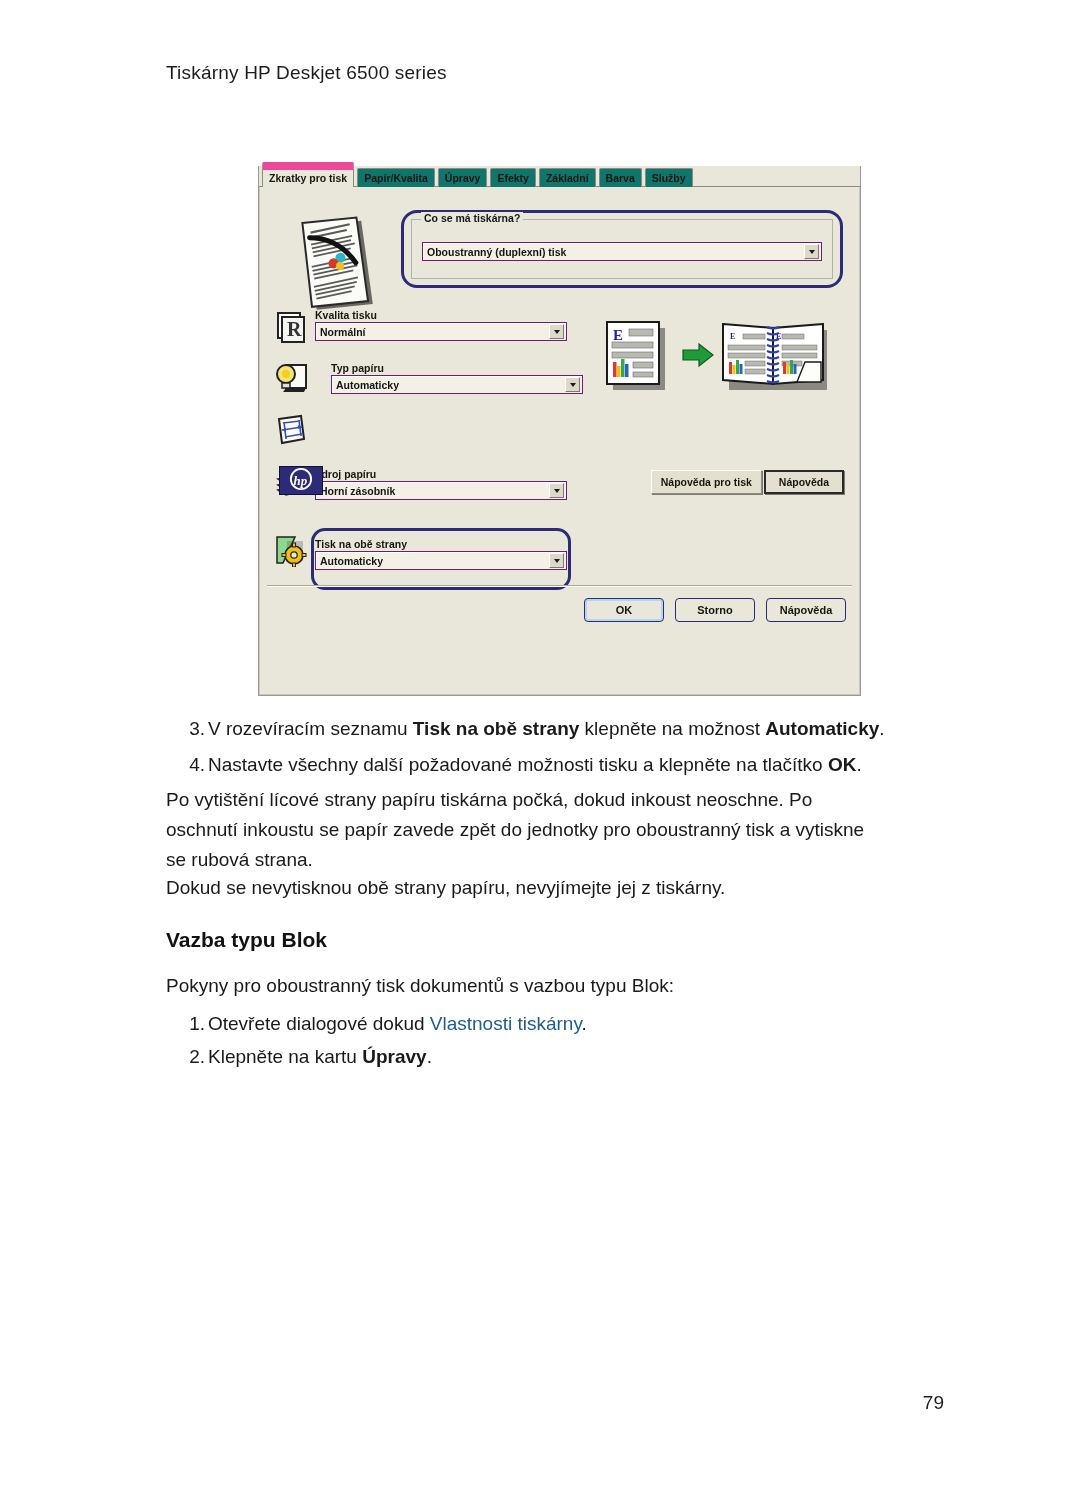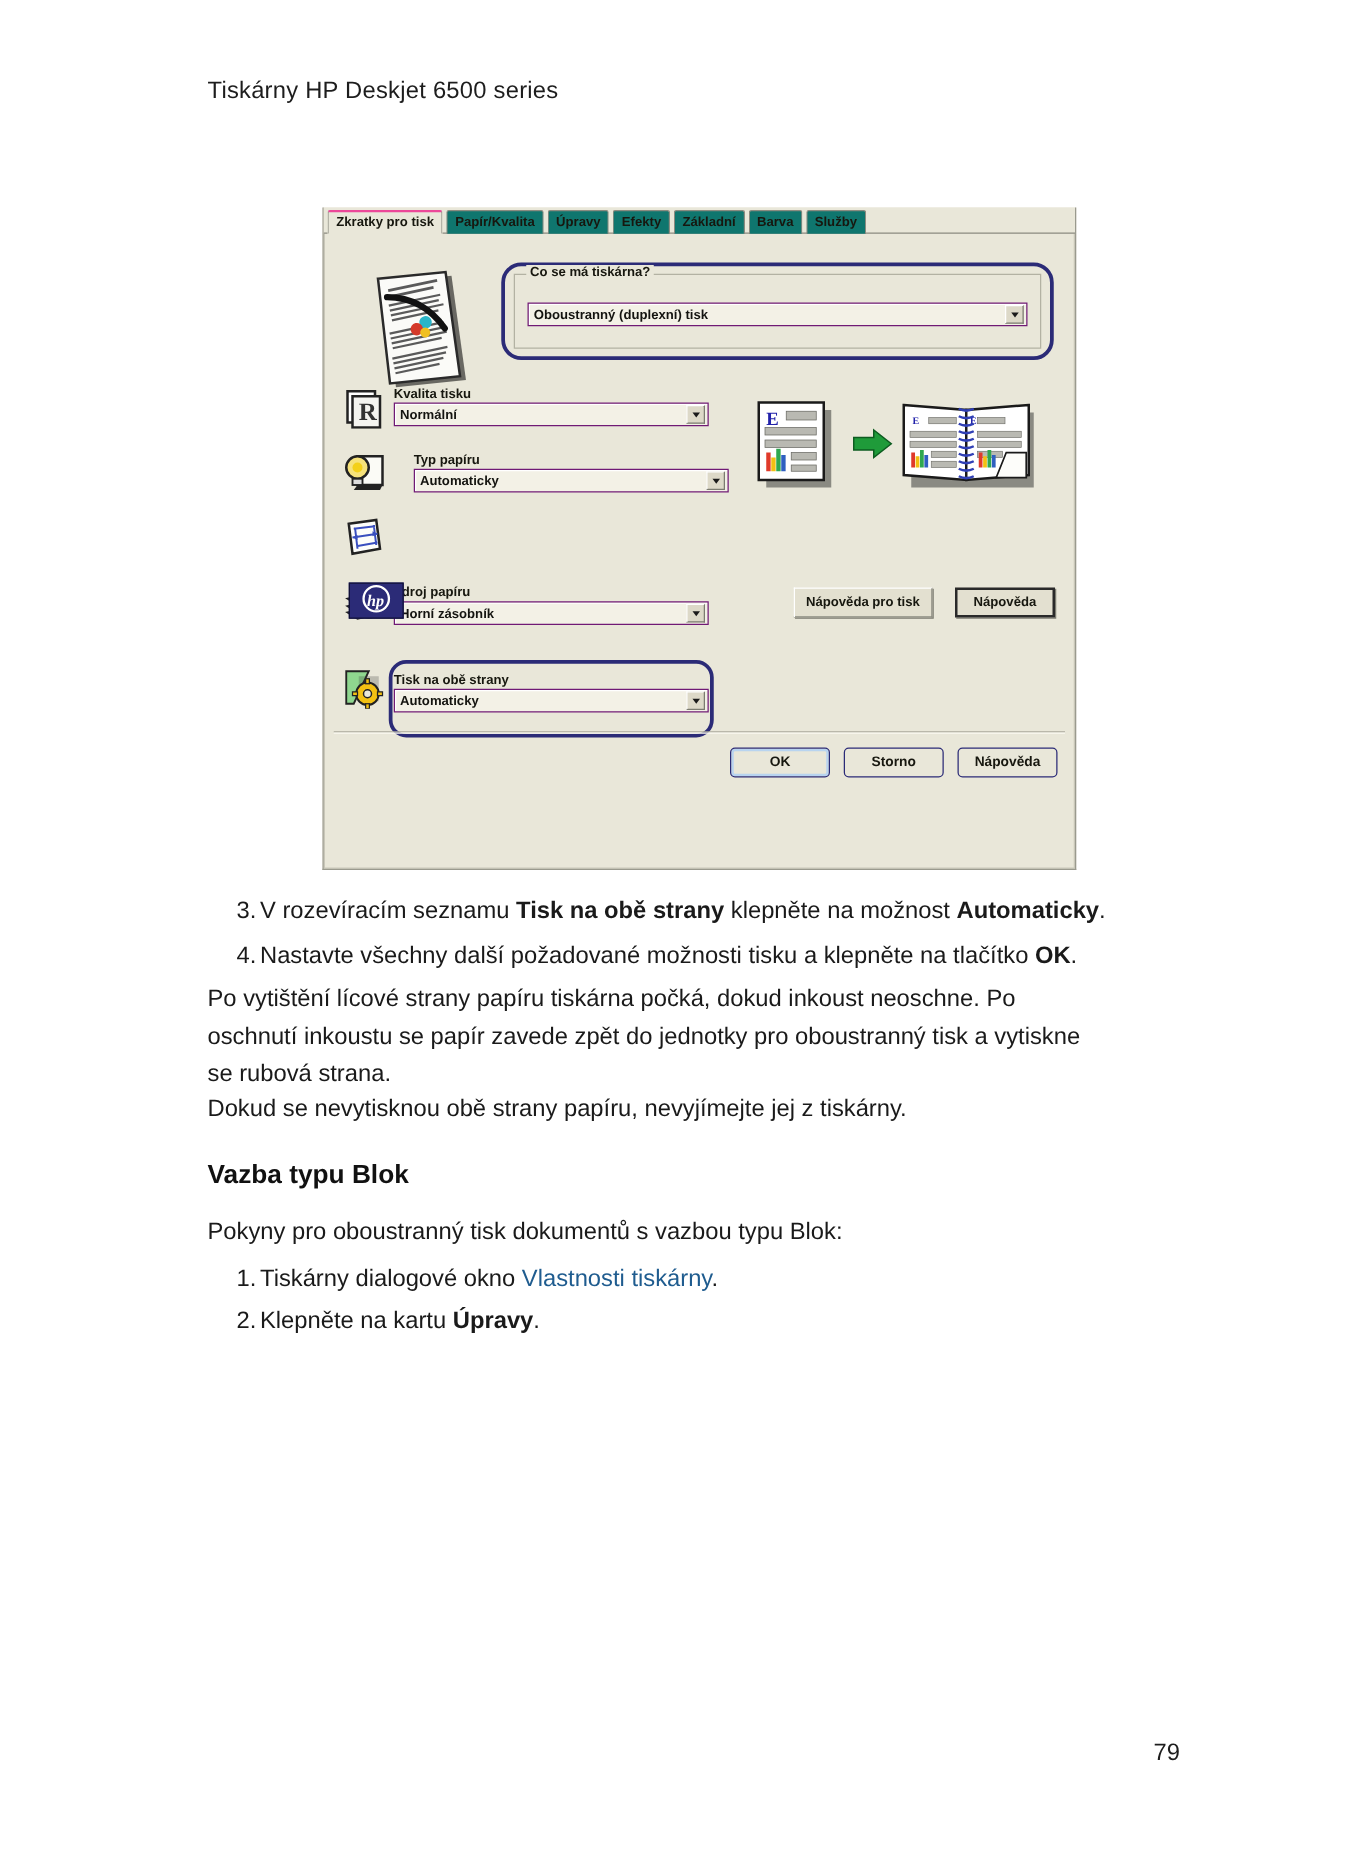--- a/index.html
+++ b/index.html
@@ -47,21 +47,21 @@
     border:1px solid #8b8b80;
     border-bottom:none;
     border-radius:2px 2px 0 0;
     color:#17170f;
     white-space:nowrap;
     position:relative; top:1px;
     font-weight:600;
   }
   .tab.active {
     background:#e9e7d9;
-    border-top:2px solid #ec4899;
+    border-top:8px solid #ec4899;
     padding-top:3px;
     z-index:3;
     top:1px;
     box-shadow:0 1px 0 0 #e9e7d9;
   }
 
   .dlg-body { position:relative; height:443px; }
 
   
   .doc-illustration {
@@ -139,21 +139,21 @@
 
   
   .hp-logo {
     position:absolute; left:20px; top:279px;
     width:44px; height:29px; background:#2b2b77;
     border:1px solid #101038;
     display:flex; align-items:flex-start; justify-content:center;
   }
 
   
-  .panel-btns { position:absolute; right:16px; top:283px; display:flex; gap:18px; }
+  .panel-btns { position:absolute; right:16px; top:283px; display:flex; gap:2px; }
   .winbtn {
     font-size:10.5px; font-weight:600; color:#17170f;
     background:#e3e0d0;
     border:1px solid #8b8b80;
     border-top-color:#ffffff; border-left-color:#ffffff;
     padding:5px 9px; white-space:nowrap;
     box-shadow:1px 1px 0 0 #7b7b70;
   }
   .winbtn.strong { border:2px solid #2a2a2a; padding:4px 13px; }
 
@@ -429,21 +429,21 @@
 
 <div class="txt" style="left:166px; top:873px;">Dokud se nevytisknou obě strany papíru, nevyjímejte jej z tiskárny.</div>
 
 <div class="h2">Vazba typu Blok</div>
 
 <div class="txt" style="left:166px; top:971px;">Pokyny pro oboustranný tisk dokumentů s vazbou typu Blok:</div>
 
 <div id="steps-bottom">
     <div class="ol-item" style="left: 0px; top: 1009px; width: 960px;">
       <span class="ol-num" style="left: 175px;">1.</span>
-      <span class="ol-txt" style="left: 208px;"><span>Tiskárny dialogové okno </span><span class="link">Vlastnosti tiskárny</span><span>.</span></span>
+      <span class="ol-txt" style="left: 208px;"><span>Otevřete dialogové dokud </span><span class="link">Vlastnosti tiskárny</span><span>.</span></span>
     </div>
     <div class="ol-item" style="left: 0px; top: 1042px; width: 960px;">
       <span class="ol-num" style="left: 175px;">2.</span>
       <span class="ol-txt" style="left: 208px;"><span>Klepněte na kartu </span><b>Úpravy</b><span>.</span></span>
     </div>
   </div>
 
 <div class="page-number">79</div>
 
 </body></html>

